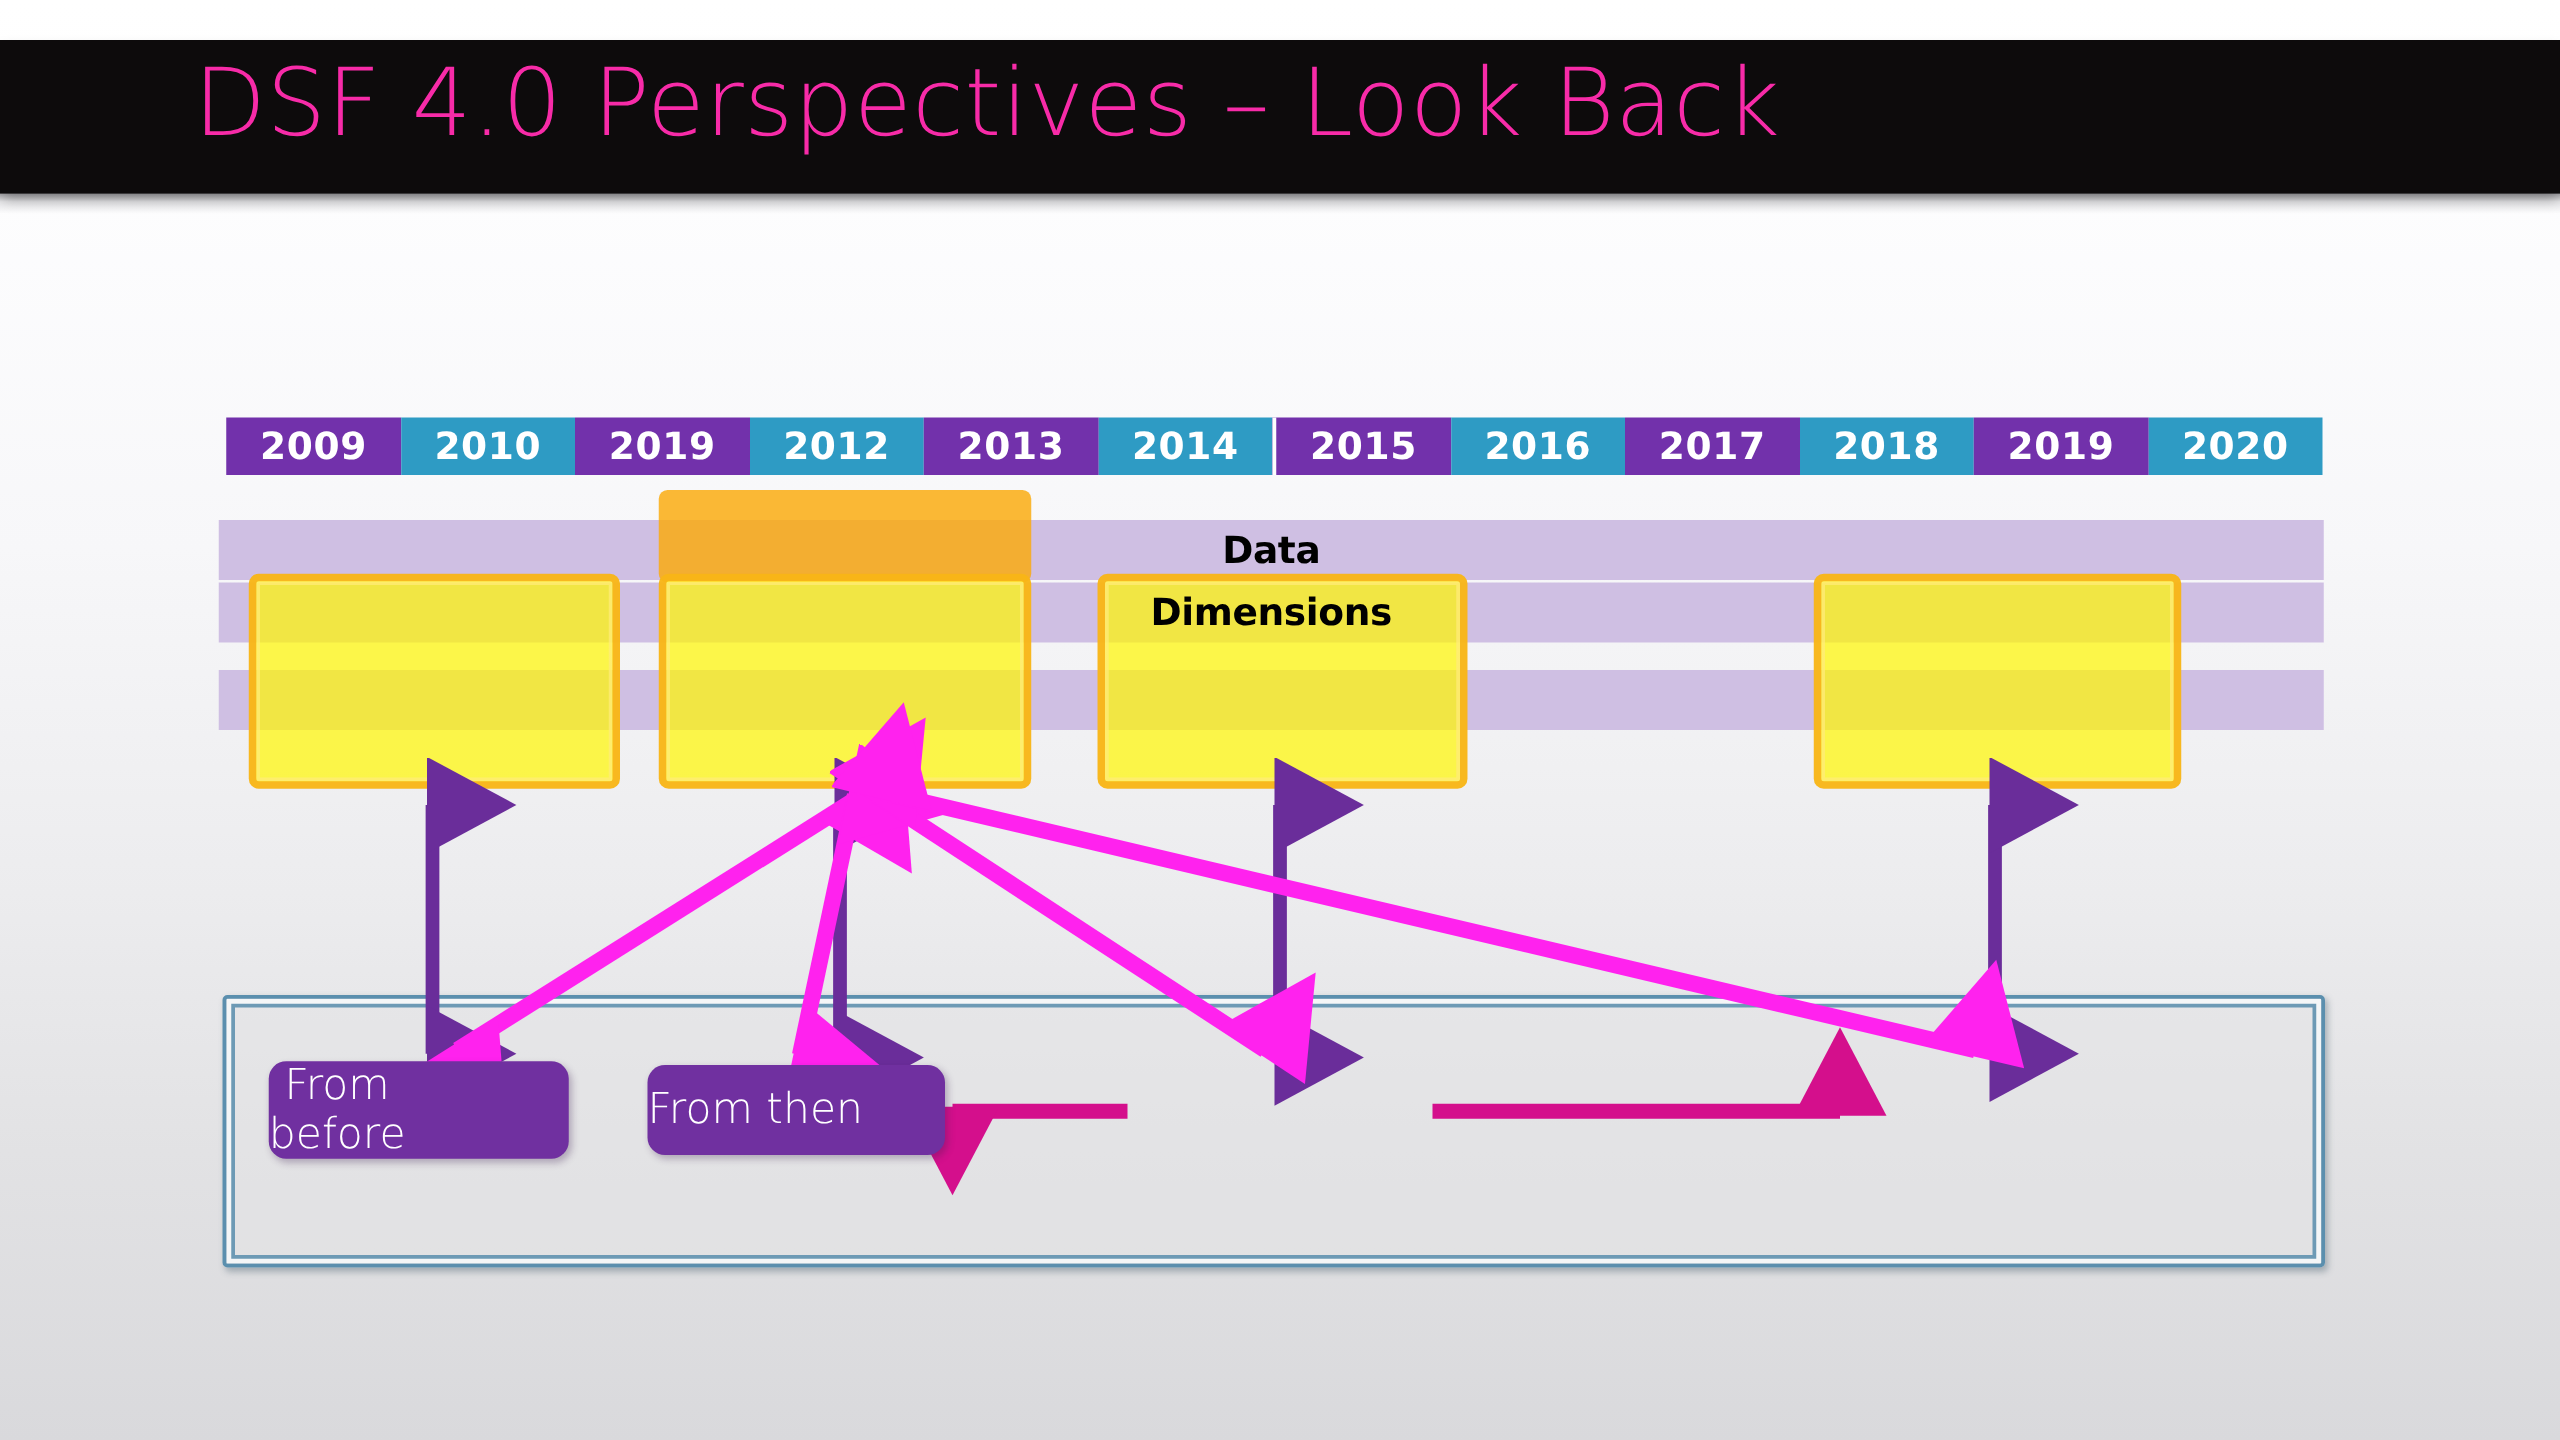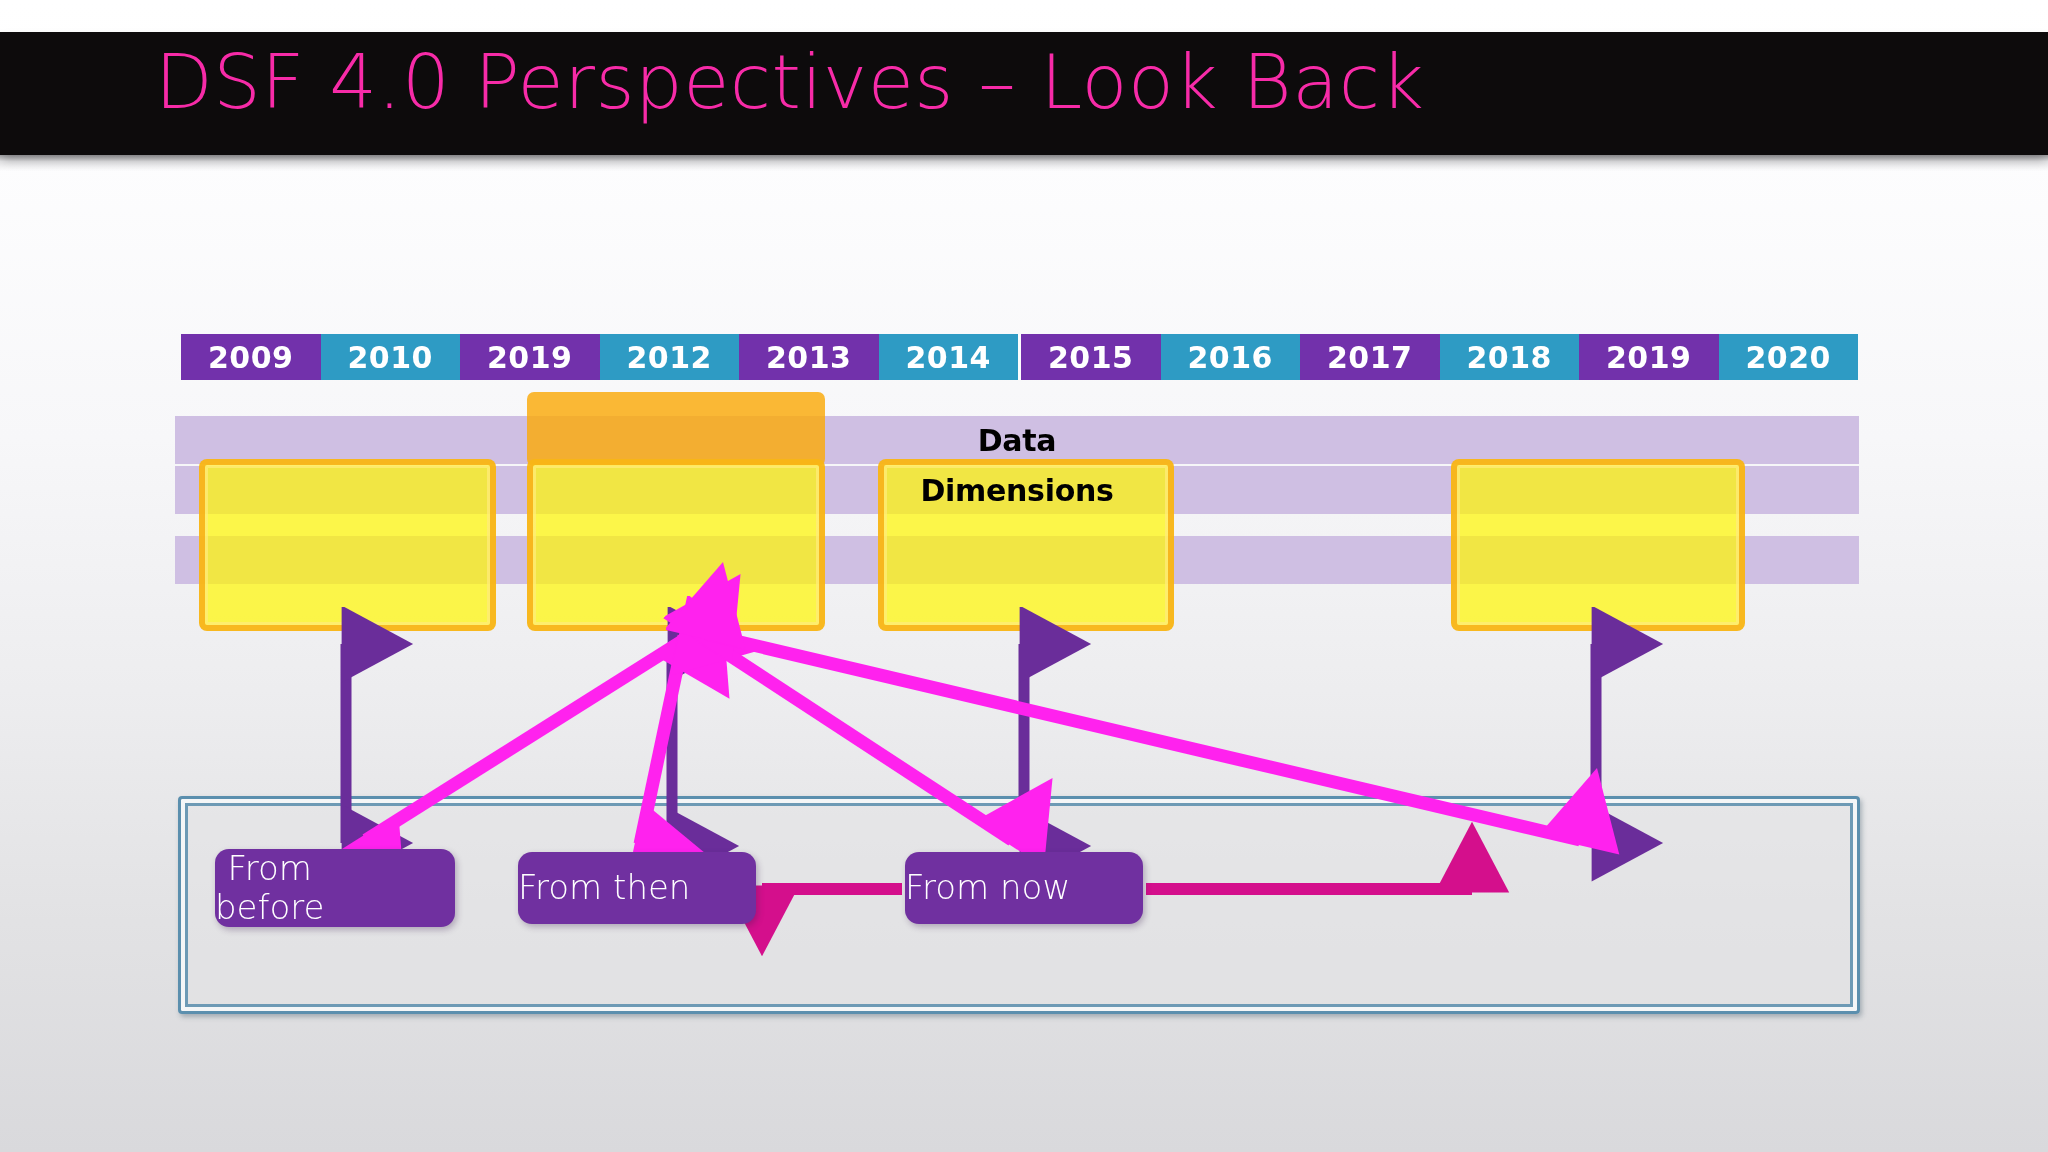--- a/index.html
+++ b/index.html
@@ -274,17 +274,14 @@
 
   <div class="pbox pbox-1">
     <span>
       <span>From</span><br>
       <span>before</span>
     </span>
   </div>
   <div class="pbox pbox-2">
     <span>From then</span>
   </div>
-  <div class="pbox pbox-3">
-    <span>From now</span>
-  </div>
 
 </div>
 
 </body></html>

